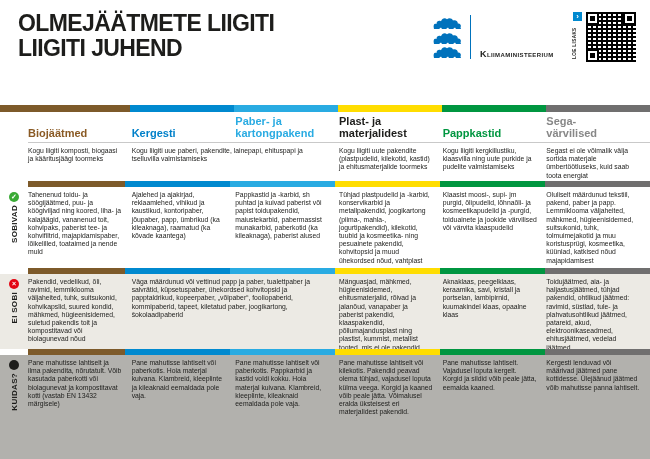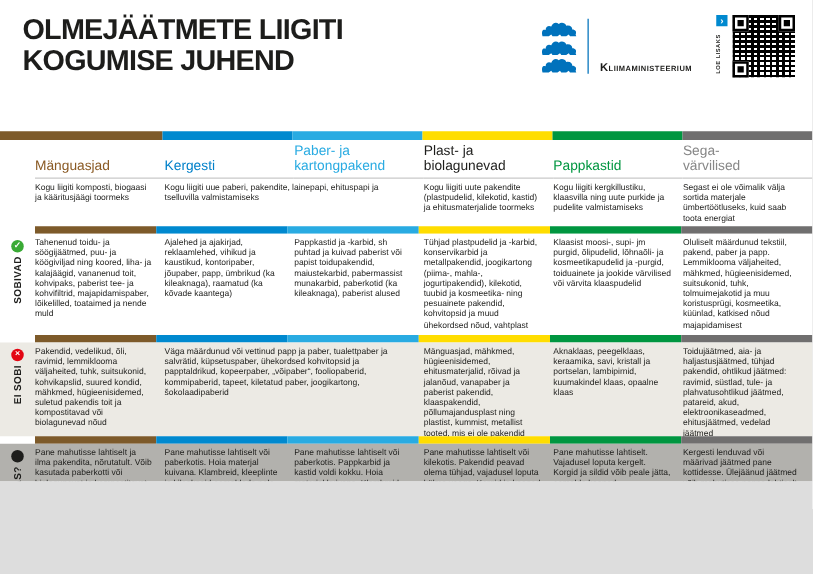--- a/index.html
+++ b/index.html
@@ -1,18 +1,18 @@
 <!DOCTYPE html>
 <html><head>
 <meta charset="utf-8">
 <style>
   * { margin:0; padding:0; box-sizing:border-box; }
   html,body { background:#dddddd; }
   body { font-family:"Liberation Sans", sans-serif; }
-  .page { position:relative; width:650px; height:385px; background:#ffffff; overflow:hidden; color:#1d1d1b; }
+  .page { position:relative; width:650px; height:459px; background:#ffffff; overflow:hidden; color:#1d1d1b; }
 
   
   .title { position:absolute; left:18px; top:11px; font-size:23px; line-height:25px;
            font-weight:bold; letter-spacing:-0.6px; color:#1d1d1b; }
   .logo { position:absolute; left:432px; top:15px; display:flex; align-items:flex-end; }
   .lions { width:30px; height:42px; display:flex; flex-direction:column; justify-content:space-between; }
   .lions svg { display:block; }
   .logo-divider { width:1px; height:44px; background:#0072bc; margin:0 9px 0 8px; }
   .ministry { font-size:9px; font-weight:bold; font-variant:small-caps; letter-spacing:0.4px; color:#1d1d1b; white-space:nowrap; }
 
@@ -39,42 +39,42 @@
   .bar3 { top:268px; }
   .bar4 { top:349px; }
 
   
   .row { position:absolute; left:0; width:650px; display:grid;
          grid-template-columns:28px repeat(6,1fr); }
   .row .cell { padding:4px 9px 0 0; font-size:6.8px; line-height:8.2px; color:#1d1d1b; }
   .span2 { grid-column:span 2; }
 
   .head-row { top:112px; height:31px; align-items:end; }
-  .head-row .hcell { font-size:11px; line-height:11.5px; font-weight:normal; white-space:pre-line;
+  .head-row .hcell { font-size:11px; line-height:11.5px; font-weight:bold; white-space:pre-line;
                      padding:0 9px 3px 0; border-bottom:1px solid #c9c9c9; }
   .desc-row { top:143px; height:38px; }
   .sob-row  { top:187px; height:81px; background:#ffffff; }
   .eis-row  { top:274px; height:75px; background:#eceae4; }
   .kui-row  { top:355px; height:104px; background:#b2b1ad; }
 
   
   .rlabel { display:flex; flex-direction:column; align-items:center; padding-top:5px; }
   .ricon { width:10px; height:10px; border-radius:50%; color:#fff; font-size:7px; line-height:10px;
            text-align:center; font-weight:bold; margin-bottom:3px; flex:none; }
   .rtext { writing-mode:vertical-rl; transform:rotate(180deg); font-size:8px; font-weight:bold;
            letter-spacing:0.3px; color:#1d1d1b; }
 </style>
 </head>
 <body>
 
 <div class="page">
 
   <div class="title">
     <div>OLMEJÄÄTMETE LIIGITI</div>
-    <div>KOGUMISE JUHEND</div>
+    <div>LIIGITI JUHEND</div>
   </div>
 
   <div class="logo">
     <div class="lions">
       <svg width="30" height="13" viewBox="0 0 30 13">
           <path fill="#0072bc" d="M2 12 C1 8 2 6 4.5 7 C4.5 4 7 3 9 4.2 C10 1.2 13 .3 15 2.2 C17 .5 20 1.2 21 3.5 C24 2.8 26 4.5 25.8 6.5 C28.5 6.5 29.5 8.5 28.5 10.5 L29 12 L24 12 L23 10.5 L21 12 L17 12 L16 10.5 L14 12 L10 12 L9 10.5 L7 12 Z"></path>
         </svg>
       <svg width="30" height="13" viewBox="0 0 30 13">
           <path fill="#0072bc" d="M2 12 C1 8 2 6 4.5 7 C4.5 4 7 3 9 4.2 C10 1.2 13 .3 15 2.2 C17 .5 20 1.2 21 3.5 C24 2.8 26 4.5 25.8 6.5 C28.5 6.5 29.5 8.5 28.5 10.5 L29 12 L24 12 L23 10.5 L21 12 L17 12 L16 10.5 L14 12 L10 12 L9 10.5 L7 12 Z"></path>
         </svg>
@@ -100,26 +100,26 @@
     <span style="background: rgb(125, 90, 42);"></span>
     <span style="background: rgb(0, 137, 207);"></span>
     <span style="background: rgb(41, 171, 226);"></span>
     <span style="background: rgb(255, 221, 0);"></span>
     <span style="background: rgb(0, 150, 64);"></span>
     <span style="background: rgb(112, 111, 111);"></span>
   </div>
 
   <div class="row head-row">
     <span></span>
-    <div class="hcell" style="color: rgb(138, 90, 36);">Mänguasjad</div>
+    <div class="hcell" style="color: rgb(138, 90, 36);">Biojäätmed</div>
     <div class="hcell" style="color: rgb(0, 128, 201);">Kergesti</div>
     <div class="hcell" style="color: rgb(41, 171, 226);">Paber- ja
 kartongpakend</div>
     <div class="hcell" style="color: rgb(29, 29, 27);">Plast- ja
-biolagunevad</div>
+materjalidest</div>
     <div class="hcell" style="color: rgb(0, 150, 64);">Pappkastid</div>
     <div class="hcell" style="color: rgb(135, 135, 135);">Sega-
 värvilised</div>
   </div>
 
   <div class="row desc-row">
     <span></span>
     <div class="cell">Kogu liigiti komposti, biogaasi ja kääritusjäägi toormeks</div>
     <div class="cell span2">Kogu liigiti uue paberi, pakendite, lainepapi, ehituspapi ja tselluvilla valmistamiseks</div>
     <div class="cell">Kogu liigiti uute pakendite (plastpudelid, kilekotid, kastid) ja ehitusmaterjalide toormeks</div>

